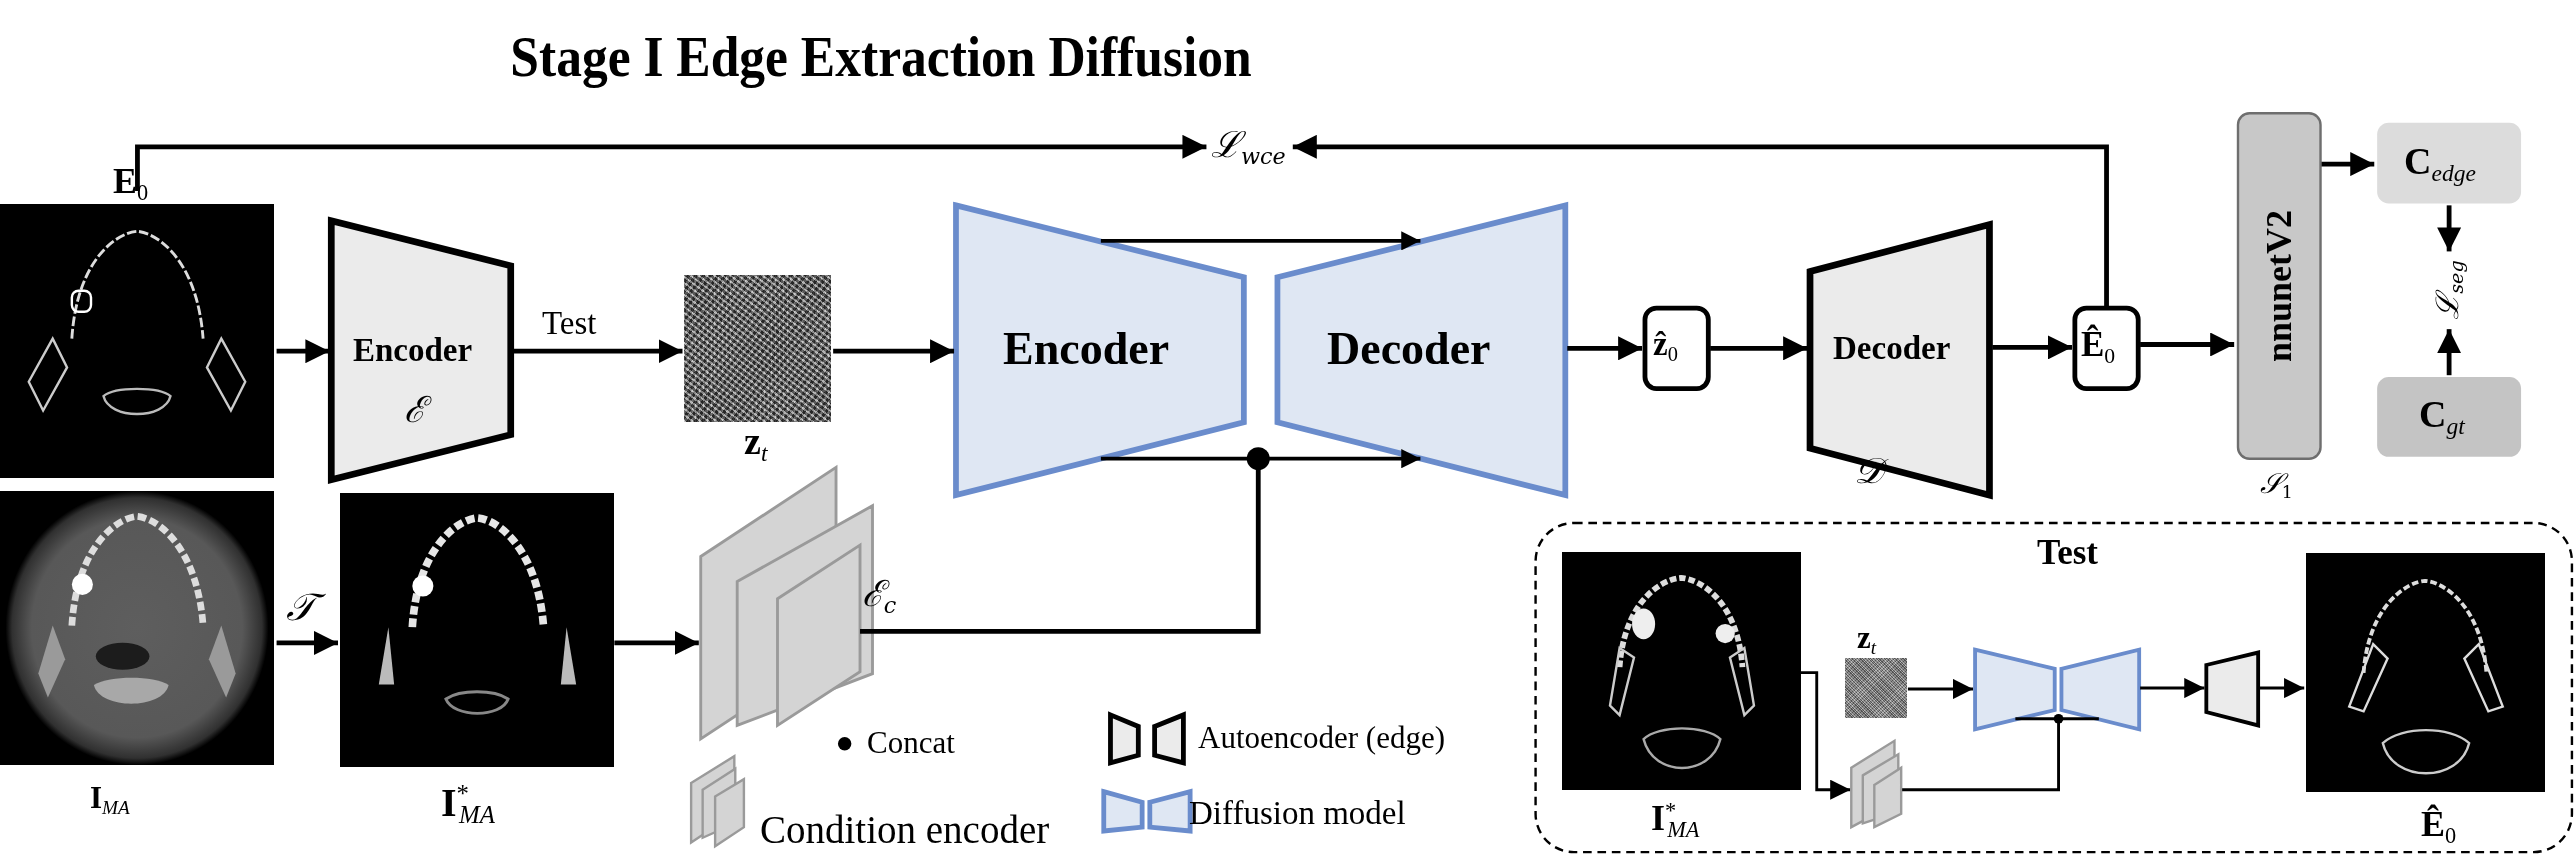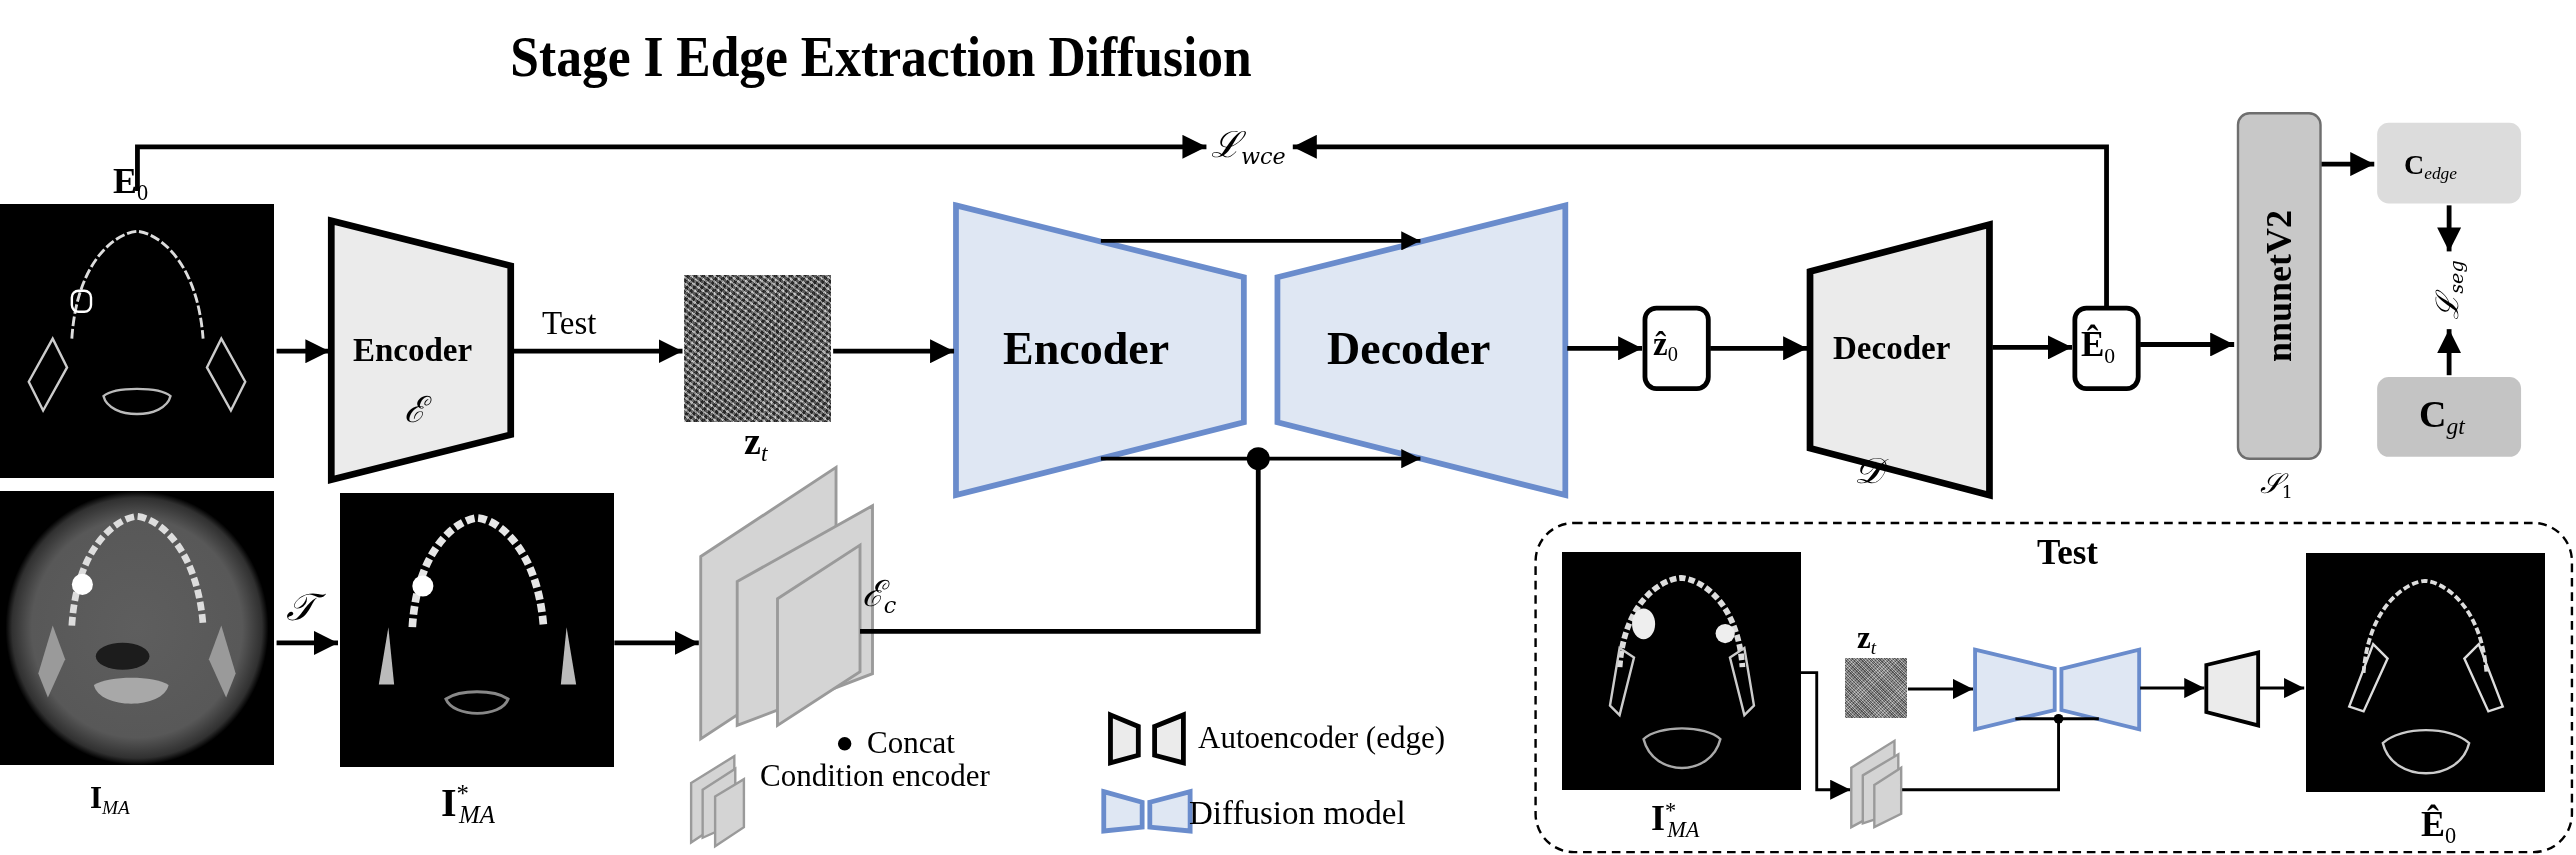--- a/index.html
+++ b/index.html
@@ -200,21 +200,21 @@
 
   <div class="lbl bold" style="left:2081px;top:327px;font-size:35px;">
     <span>Ê</span><sub style="font-style:normal;">0</sub>
   </div>
 
   <div class="lbl bold" style="left:2279px;top:286px;font-size:36px;transform:translate(-50%,-50%) rotate(-90deg);">nnunetV2</div>
   <div class="lbl math it" style="left:2260px;top:459px;font-size:28px;margin-top:11px;">
     <span>𝒮</span><sub style="font-style:normal;">1</sub>
   </div>
 
-  <div class="lbl bold" style="left:2404px;top:142px;font-size:28px;margin-top:9px;">
+  <div class="lbl bold" style="left:2404px;top:142px;font-size:38px;">
     <span>C</span><sub>edge</sub>
   </div>
   <div class="lbl bold" style="left:2419px;top:395px;font-size:38px;">
     <span>C</span><sub>gt</sub>
   </div>
   <div class="lbl math it" style="left:2449px;top:290px;font-size:31px;transform:translate(-50%,-50%) rotate(-90deg);">
     <span>ℒ</span><sub>seg</sub>
   </div>
 
   <div class="lbl math it" style="left:286px;top:588px;font-size:38px;">𝒯</div>
@@ -224,21 +224,21 @@
   </div>
 
   <div class="lbl bold" style="left:90px;top:782px;font-size:31px;">
     <span>I</span><sub>MA</sub>
   </div>
   <div class="lbl bold" style="left:441px;top:782px;font-size:40px;">
     <span>I</span><sup>*</sup><sub style="margin-left:-0.4em;">MA</sub>
   </div>
 
   <div class="lbl" style="left:867px;top:727px;font-size:31px;">Concat</div>
-  <div class="lbl" style="left:760px;top:760px;font-size:31px;">Condition encoder</div>
+  <div class="lbl" style="left:760px;top:810px;font-size:39px;">Condition encoder</div>
   <div class="lbl" style="left:1198px;top:722px;font-size:31px;">Autoencoder (edge)</div>
   <div class="lbl" style="left:1189px;top:797px;font-size:33px;">Diffusion model</div>
 
   <div class="lbl bold" style="left:2037px;top:535px;font-size:35px;text-align:right;">Test</div>
   <div class="lbl bold" style="left:1857px;top:622px;font-size:31px;">
     <span>z</span><sub>t</sub>
   </div>
   <div class="lbl bold" style="left:1651px;top:800px;font-size:36px;">
     <span>I</span><sup>*</sup><sub style="margin-left:-0.4em;">MA</sub>
   </div>

